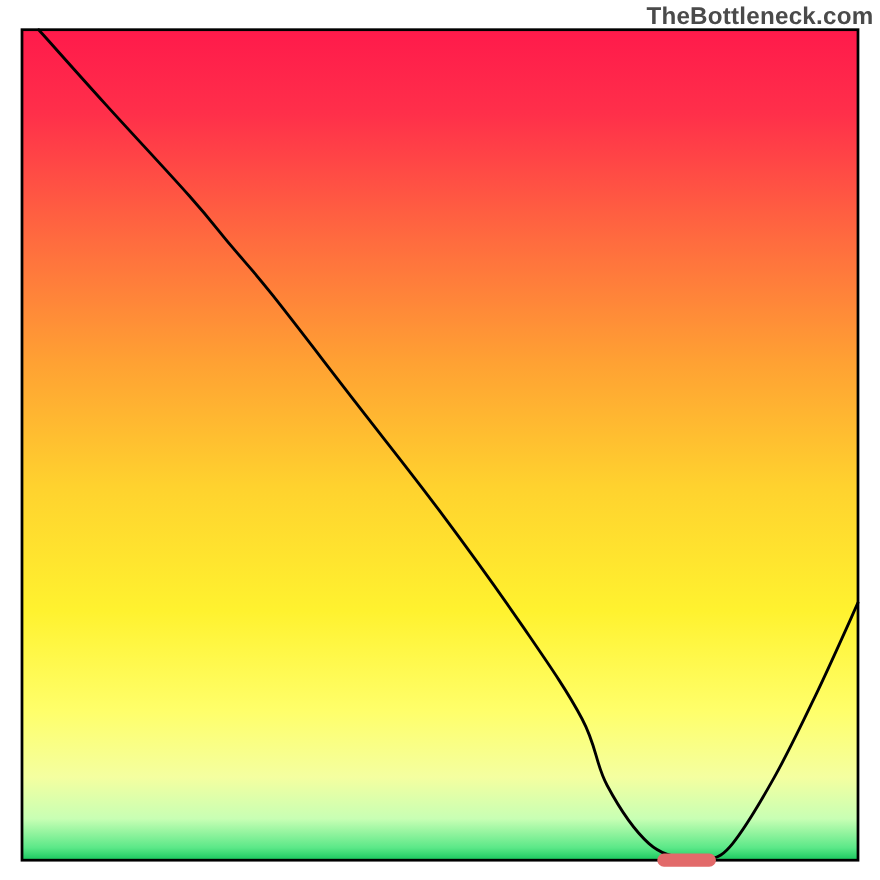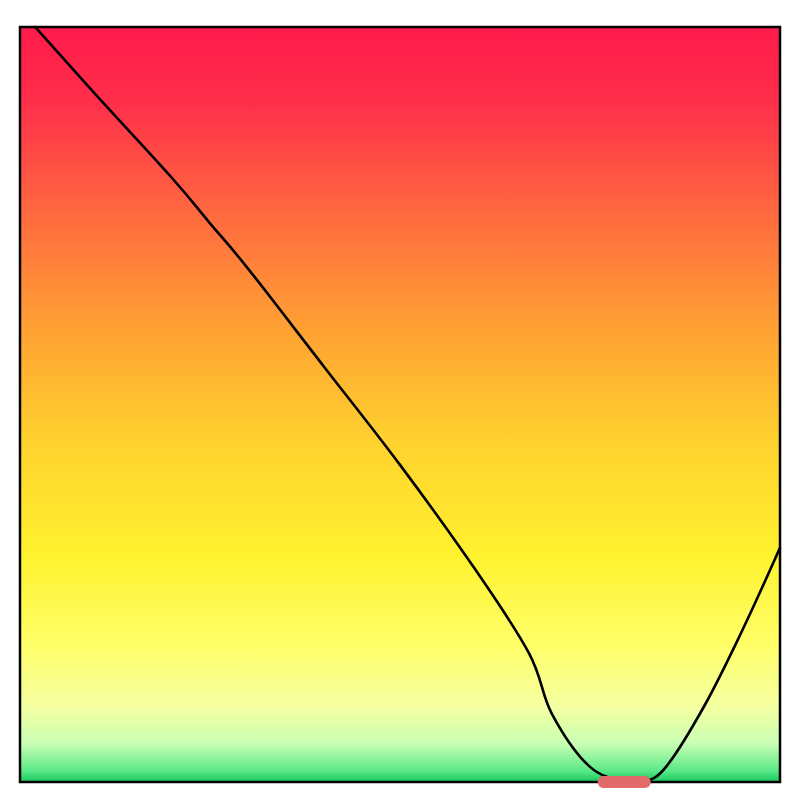--- a/index.html
+++ b/index.html
@@ -30,20 +30,21 @@
     position: absolute;
     left: 0;
     top: 0;
   }
 </style>
 </head>
 <body>
 
 <div class="frame">
 
+  <div class="watermark">TheBottleneck.com</div>
 
   <svg width="800" height="800" viewBox="0 0 800 800">
     <defs>
       <linearGradient id="bg-grad" x1="0" y1="0" x2="0" y2="1">
       <stop offset="0.00%" stop-color="#ff1a4b"></stop>
           <stop offset="10.00%" stop-color="#ff2f4a"></stop>
           <stop offset="25.00%" stop-color="#ff6a3f"></stop>
           <stop offset="40.00%" stop-color="#ffa133"></stop>
           <stop offset="55.00%" stop-color="#ffd22e"></stop>
           <stop offset="70.00%" stop-color="#fff22f"></stop>

